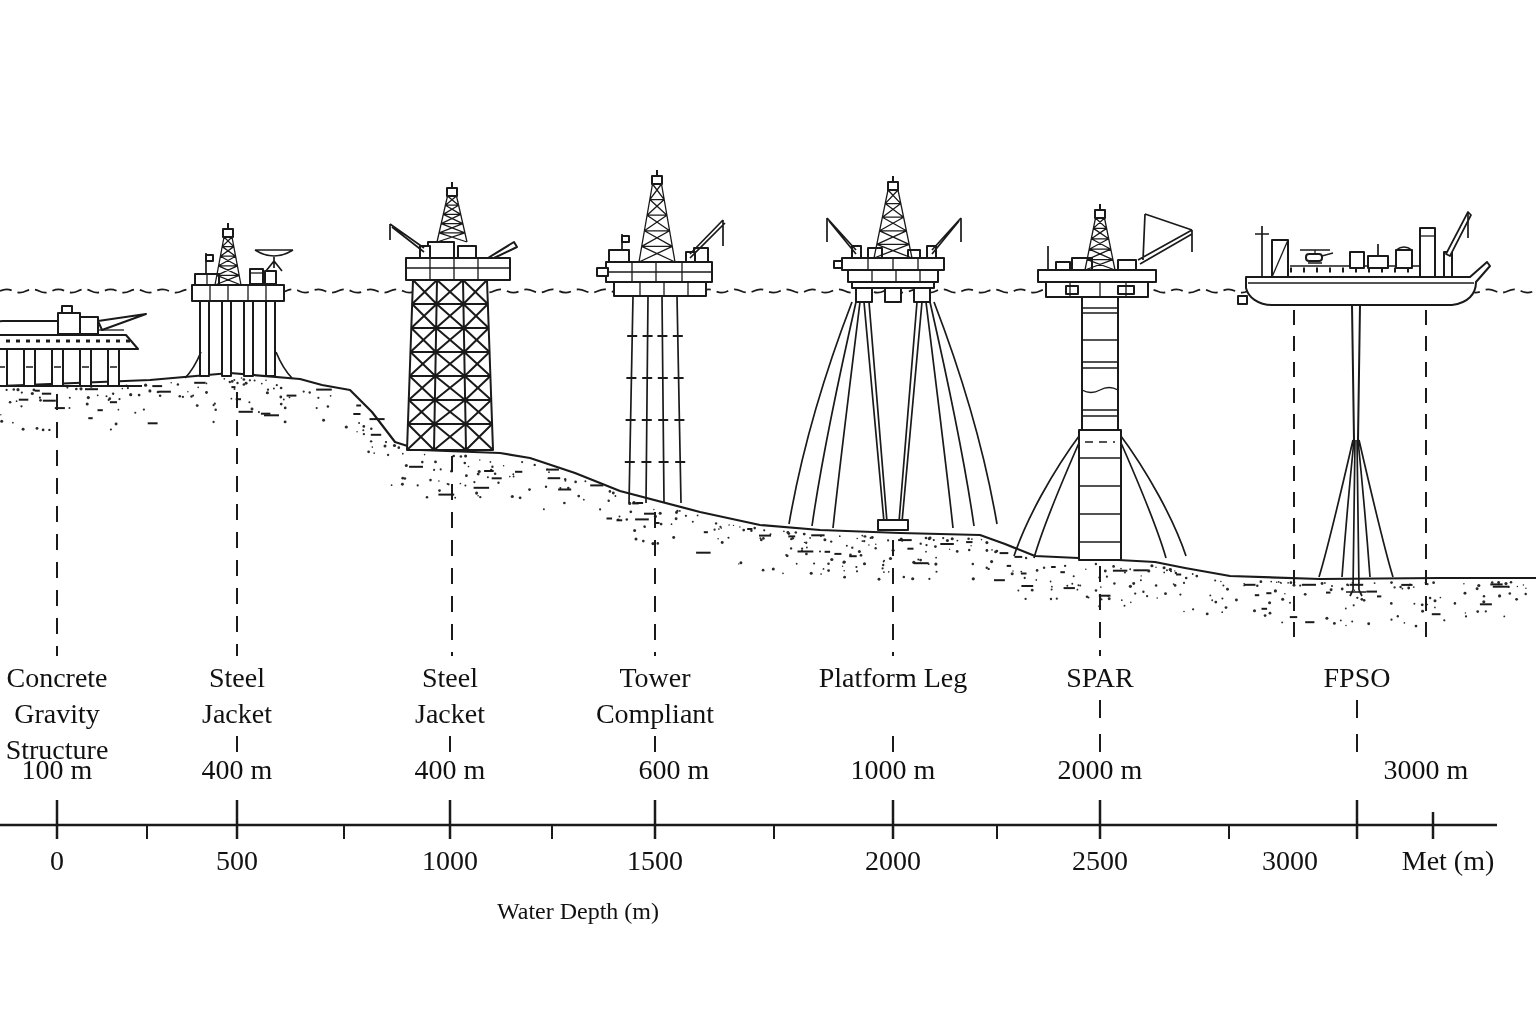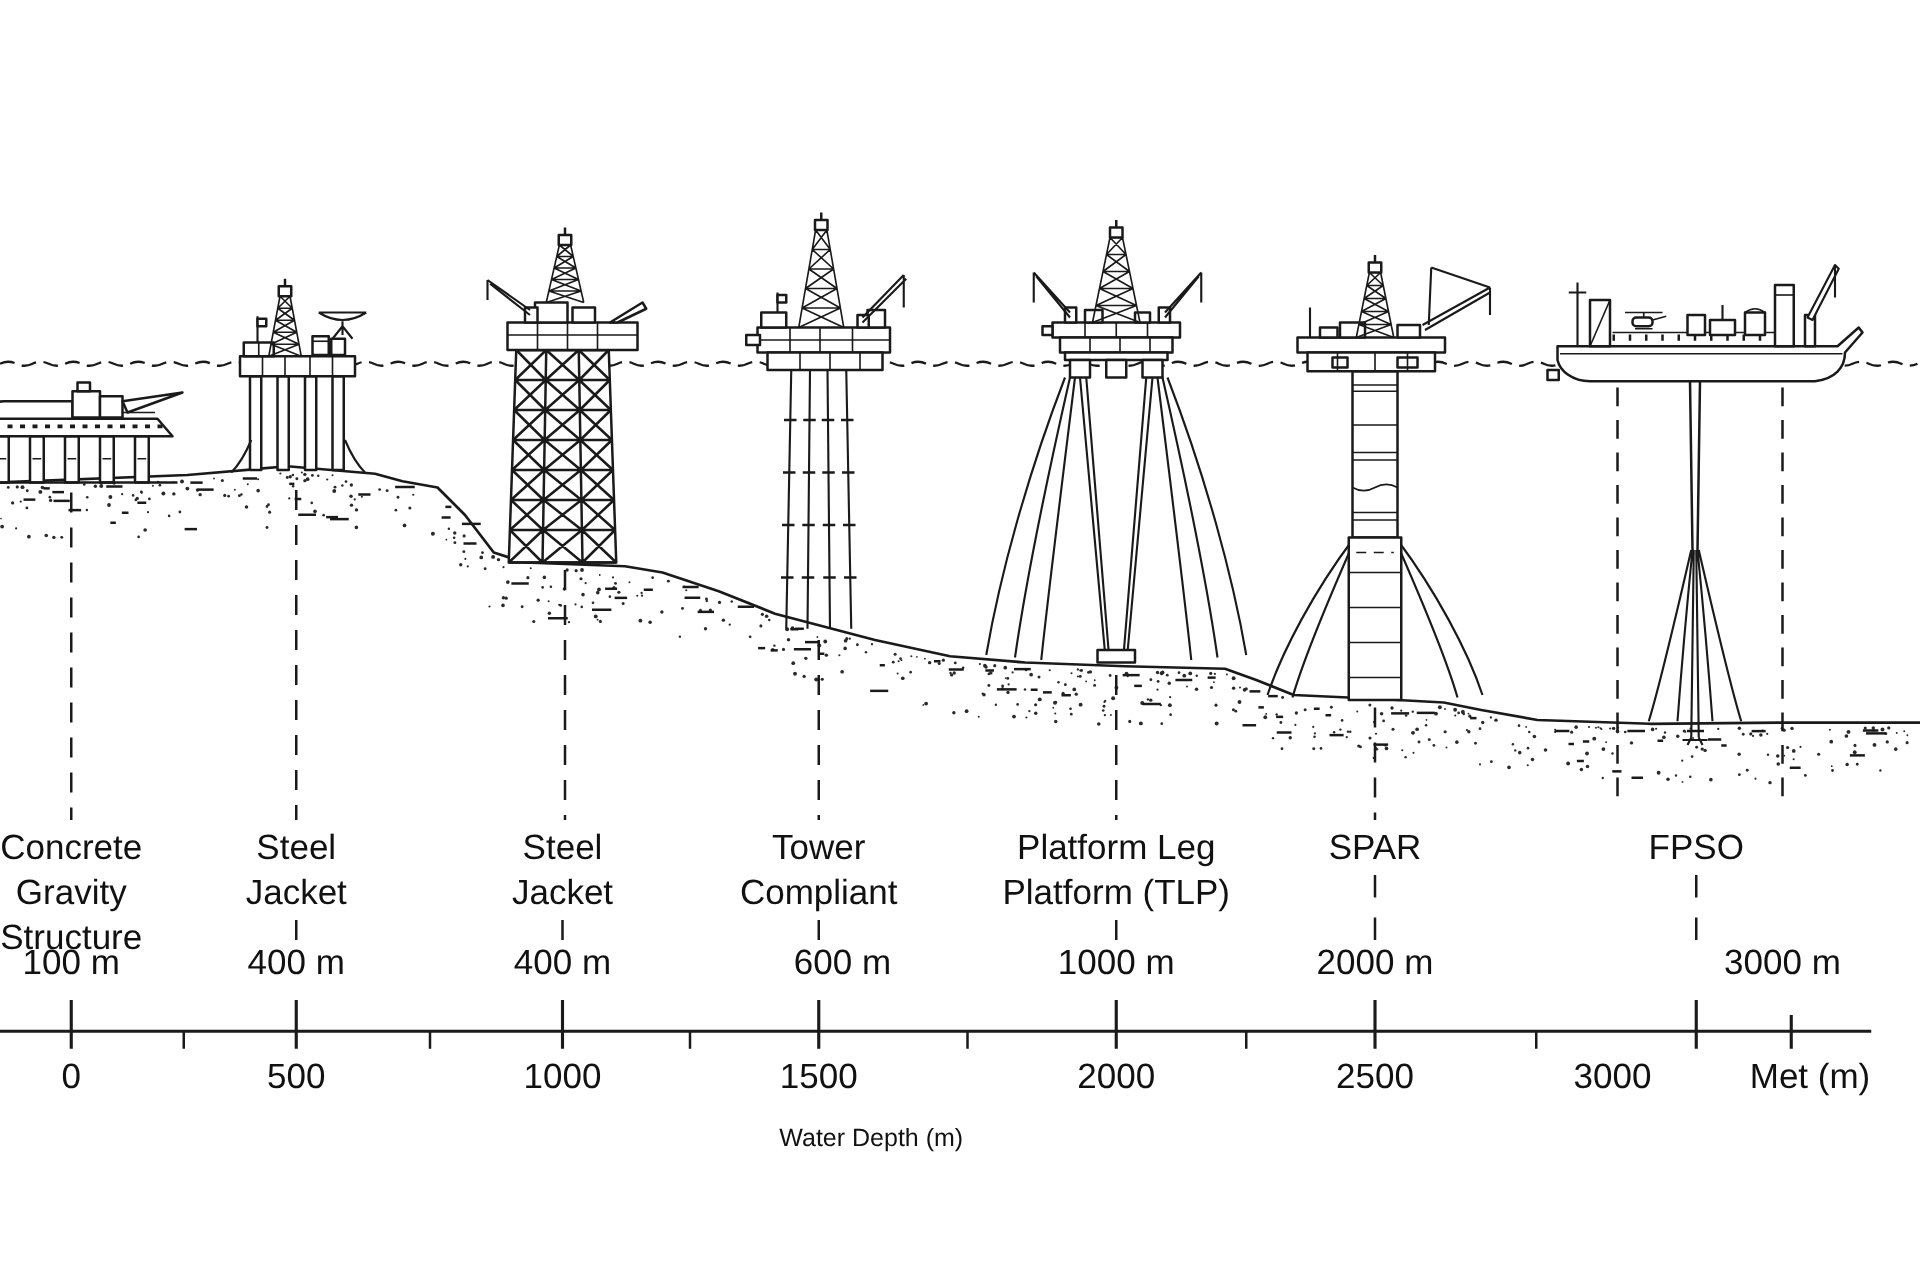--- a/index.html
+++ b/index.html
@@ -1,31 +1,31 @@
 <!DOCTYPE html>
 <html><head>
 <meta charset="utf-8">
 <style>
   html,body{margin:0;padding:0;background:#fff}
   .stage{position:relative;width:1536px;height:1024px;background:#ffffff;overflow:hidden;
-         font-family:Liberation Sans, sans-serif;color:#111}
+         font-family:Liberation Serif, serif;color:#111}
   svg#art{position:absolute;left:0;top:0}
   svg#art path, svg#art line, svg#art rect, svg#art polyline{
     stroke:#1a1a1a; fill:none; stroke-width:2; stroke-linejoin:round; stroke-linecap:butt}
   svg#art .wfill{fill:#ffffff}
   svg#art .thin{stroke-width:1.3}
   svg#art .med{stroke-width:1.7}
   svg#art .dot{fill:#2a2a2a;stroke:none}
   svg#art .leader{stroke-dasharray:16 12;stroke-width:2}
   svg#art .sidedash{stroke-dasharray:15 11;stroke-width:2}
   svg#art .conndash{stroke-dasharray:18 16;stroke-width:2}
   .plab{position:absolute;top:660px;width:280px;text-align:center;font-size:28px;line-height:36px;white-space:nowrap}
   .dlab{position:absolute;top:752px;width:280px;text-align:center;font-size:28px;line-height:36px}
   .tnum{position:absolute;top:844px;width:160px;text-align:center;font-size:28px;line-height:34px}
-  .atitle{position:absolute;top:893px;left:497px;width:400px;text-align:center;font-size:20px;line-height:36px}
+  .atitle{position:absolute;top:893px;left:497px;width:400px;text-align:left;font-size:24px;line-height:36px}
 </style>
 </head>
 <body>
 
 <div class="stage">
 
 <svg id="art" width="1536" height="1024" viewBox="0 0 1536 1024">
 
   <g id="g-seabed">
     <path id="seabedPath" class="med" style="stroke-width:2.2" d="M0,386 L150,380 L230,373 L300,379 L322,385 L350,390 L372,412 L395,442 L420,450 L500,453 L530,458 L575,473 L620,491 L700,512 L760,525 L820,530 L900,533 L980,535 L1005,544 L1035,556 L1100,559 L1155,562 L1185,568 L1230,576 L1320,579 L1440,578 L1536,578"></path>
@@ -838,21 +838,20 @@
   <div class="plab" style="left:310px">
     <div>Steel</div>
     <div>Jacket</div>
   </div>
   <div class="plab" style="left:515px">
     <div>Tower</div>
     <div>Compliant</div>
   </div>
   <div class="plab" style="left:753px">
     <div>Platform Leg</div>
-    <div>Platform (TLP)</div>
   </div>
   <div class="plab" style="left:960px">
     <div>SPAR</div>
   </div>
   <div class="plab" style="left:1217px">
     <div>FPSO</div>
   </div>
 
   <div class="dlab" style="left:-83px">100 m</div>
   <div class="dlab" style="left:97px">400 m</div>

